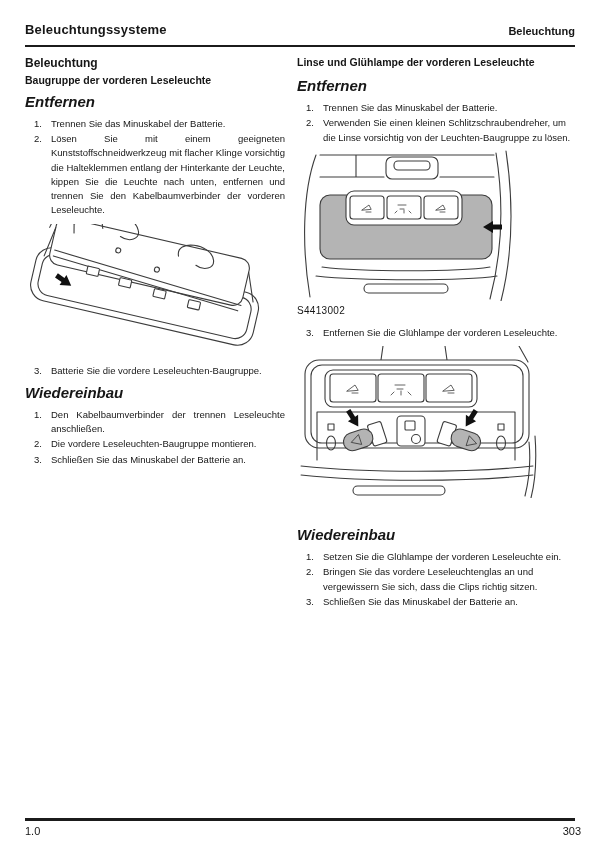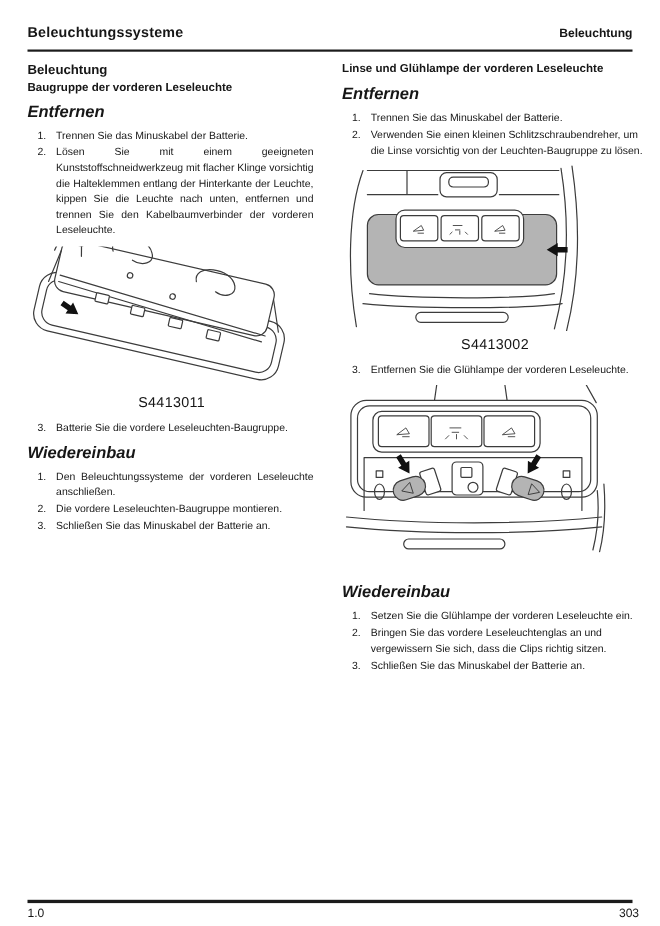--- a/index.html
+++ b/index.html
@@ -8,34 +8,34 @@
     position:relative; width:600px; height:842px; background:#ffffff;
     font-family:"Liberation Sans", sans-serif; color:#161616;
     margin:0 auto; overflow:hidden;padding-left:28px;
   }
   .hdr-left  { position:absolute; left:25px;  top:22px; font-size:13px; font-weight:700; letter-spacing:.2px; }
   .hdr-right { position:absolute; right:25px; top:25px; font-size:11px; font-weight:700; }
   .hdr-rule  { position:absolute; left:25px; right:25px; top:45px; height:2px; background:#1b1b1b; }
 
   .col { position:absolute; top:56px; }
   .col-left  { left:25px;  width:262px; }
-  .col-right { left:311px; width:278px; }
+  .col-right { left:297px; width:278px; }
 
   .col-heading { font-size:12px; font-weight:700; line-height:1.32; }
   .sub-heading { font-size:10.5px; font-weight:700; line-height:1.25; }
   .proc-label  { font-size:15px; font-weight:700; font-style:italic; }
 
   .steps { margin-top:7px; }
   .step  { display:flex; font-size:9.5px; line-height:1.5; margin-bottom:1px; }
   .step .num { flex:0 0 17px; margin-left:9px; }
   .step .txt { flex:1; padding-right:2px; }
   .col-left .step .txt { text-align:justify; }
 
   .fig { display:block; }
-  .fig-cap { font-size:13px; letter-spacing:.3px;text-align:center; }
+  .fig-cap { font-size:10px; letter-spacing:.3px; }
 
   .mt4{margin-top:4px}.mt6{margin-top:6px}.mt8{margin-top:8px}.mt10{margin-top:10px}.mt14{margin-top:2px}.mt28{margin-top:28px}
 
   .ftr-rule  { position:absolute; left:25px; right:25px; top:818px; height:2.5px; background:#1b1b1b; }
   .ftr-left  { position:absolute; left:25px;  top:825px; font-size:11px;text-align:right; }
   .ftr-right { position:absolute; right:19px; top:825px; font-size:11px; }
 
   svg .ln { stroke:#3c3c3c; fill:none; stroke-width:1.1; stroke-linejoin:round; stroke-linecap:round; }
   svg .thin { stroke-width:0.8; }
   svg .fillw { fill:#ffffff; }
@@ -81,34 +81,33 @@
         <rect x="86" y="58" width="12" height="8" rx="1" class="fillw"></rect>
         <rect x="122" y="61" width="12" height="8" rx="1" class="fillw"></rect>
         <rect x="158" y="64" width="12" height="8" rx="1" class="fillw"></rect>
         <circle cx="78" cy="32" r="2.5"></circle>
         <circle cx="120" cy="42" r="2.5"></circle>
         <rect x="4" y="0" width="27" height="16" rx="3" class="fillw"></rect>
         <path d="M8,16 l-2,9 M29,16 l2,9 M4,8 h27"></path>
       </g>
       <path d="M0,10 L-6,0 L-2.5,0 L-2.5,-8 L2.5,-8 L2.5,0 L6,0 Z" class="blk" transform="translate(38,56) rotate(-55)"></path>
     </svg>
-    <div class="fig-cap mt4">S4413011</div>
 
     <div class="steps mt10">
       <div class="step">
         <span class="num">3.</span>
         <span class="txt">Batterie Sie die vordere Leseleuchten-Baugruppe.</span>
       </div>
     </div>
 
     <div class="proc-label mt6">Wiedereinbau</div>
     <div class="steps">
       <div class="step">
         <span class="num">1.</span>
-        <span class="txt">Den Beleuchtungssysteme der vorderen Leseleuchte anschließen.</span>
+        <span class="txt">Den Kabelbaumverbinder der trennen Leseleuchte anschließen.</span>
       </div>
       <div class="step">
         <span class="num">2.</span>
         <span class="txt">Die vordere Leseleuchten-Baugruppe montieren.</span>
       </div>
       <div class="step">
         <span class="num">3.</span>
         <span class="txt">Schließen Sie das Minuskabel der Batterie an.</span>
       </div>
     </div>

